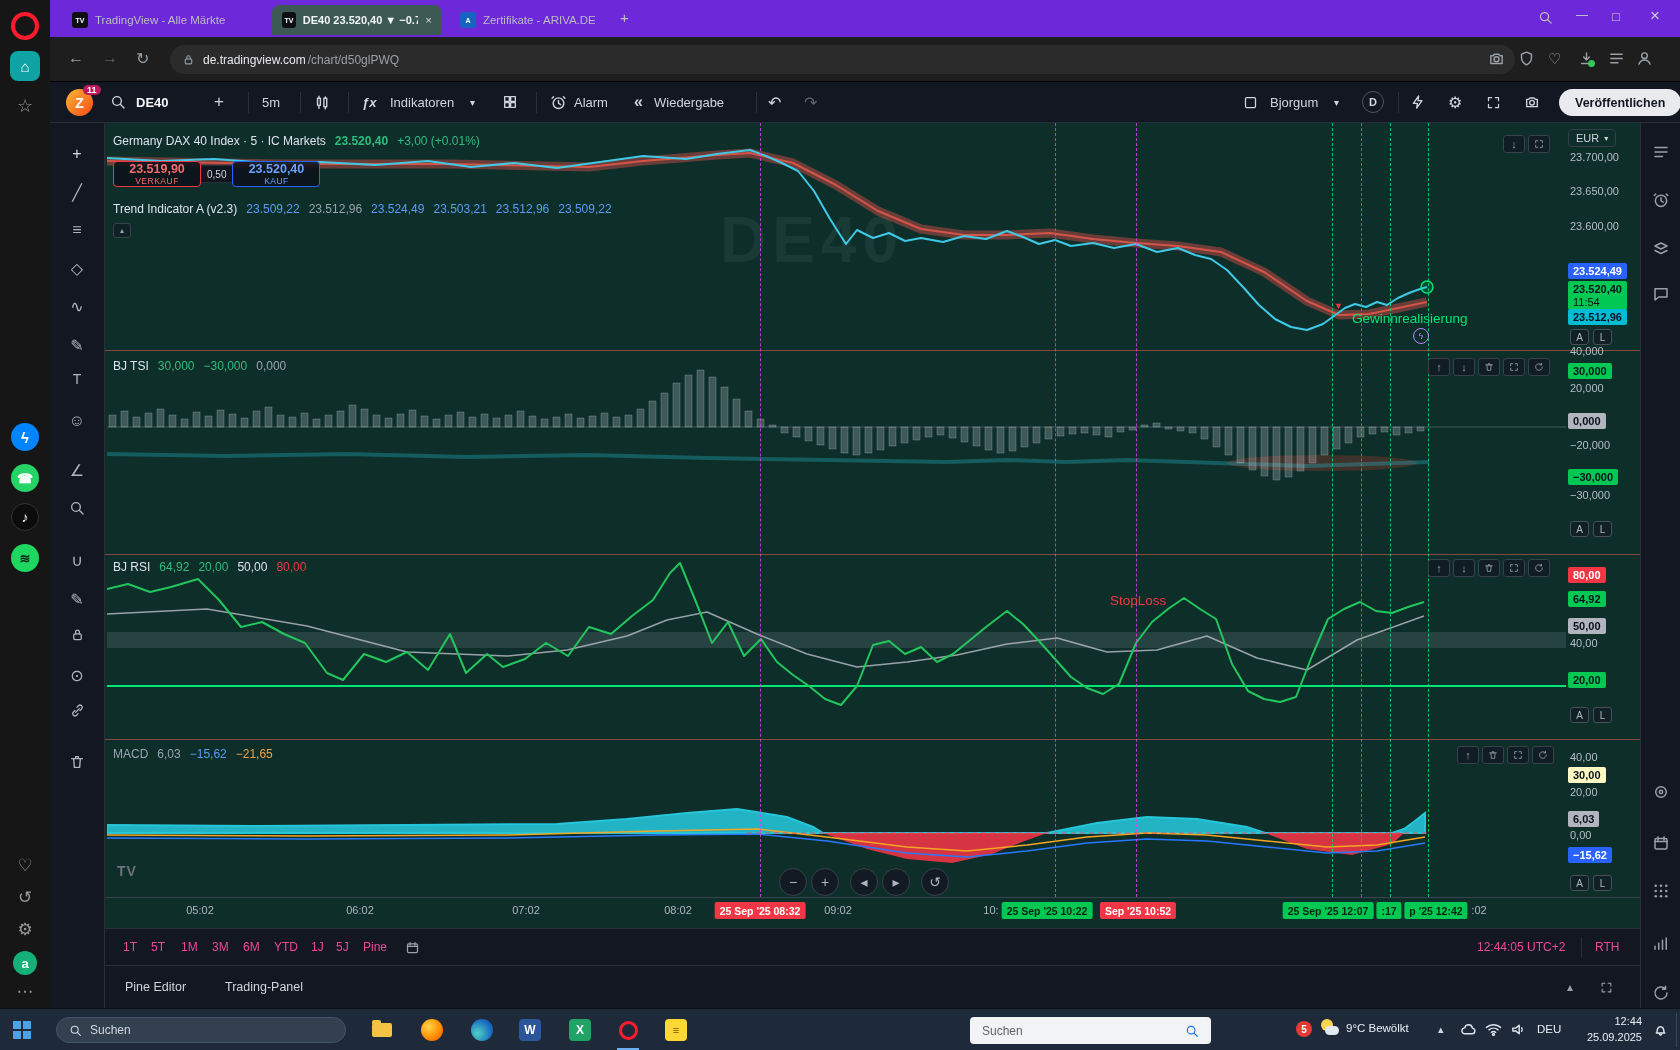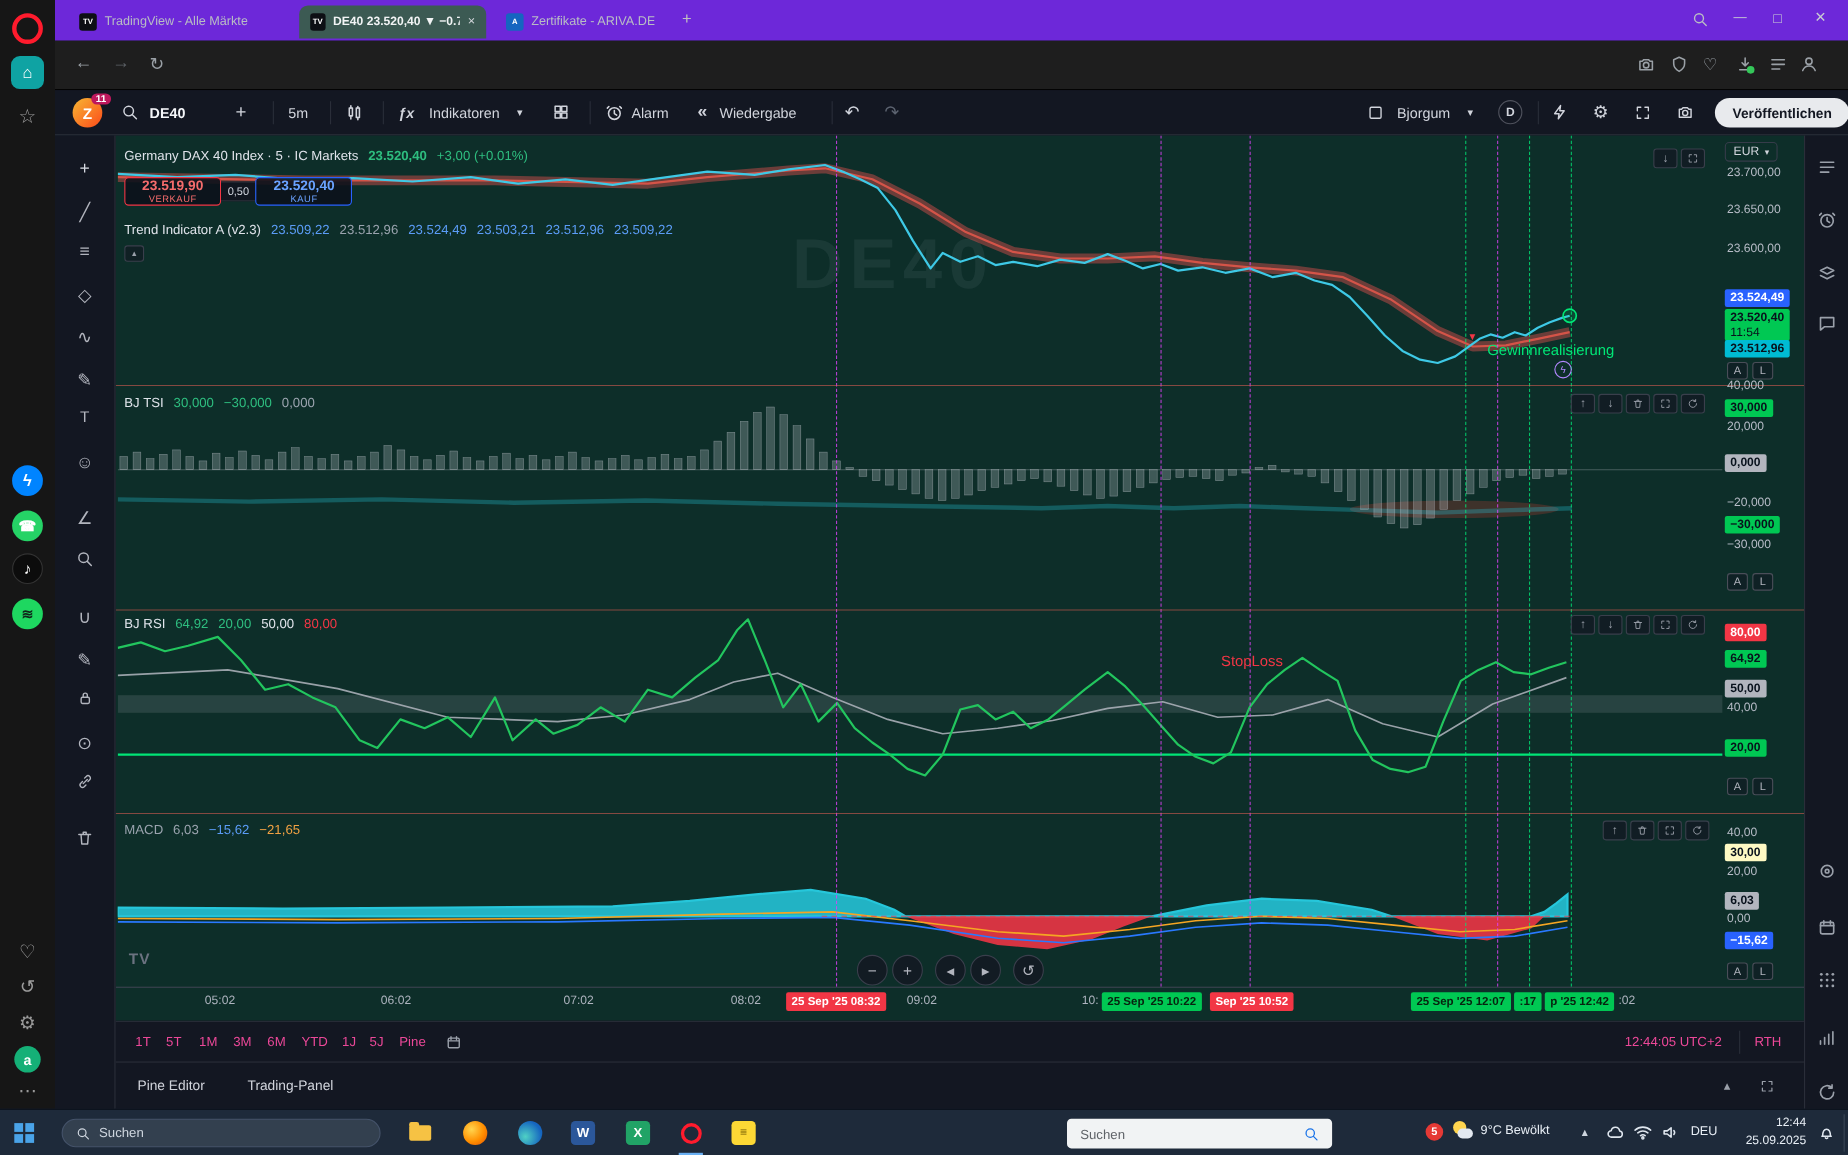--- a/index.html
+++ b/index.html
@@ -241,20 +241,27 @@
         </svg></div>
     <div class="ab" style="left:1526px;top:8px;color:#c9cdd3;font-size:12px">—</div>
     <div class="ab" style="left:1562px;top:9px;color:#c9cdd3;font-size:13px">□</div>
     <div class="ab" style="left:1600px;top:6px;color:#c9cdd3;font-size:17px">×</div>
   </div>
 
   <div class="ab abar">
     <div class="nav" style="left:18px">←</div>
     <div class="nav" style="left:52px;color:#5c6166">→</div>
     <div class="nav" style="left:86px">↻</div>
+    <div class="pill">
+      <svg class="ic" width="13" height="13" style="color:#9aa0a6">
+          <use href="#i-lock"></use>
+        </svg>
+      <span style="color:#e8eaed">de.tradingview.com</span>
+        <span style="color:#9aa0a6;margin-left:-6px">/chart/d50glPWQ</span>
+    </div>
     <div class="a-ic" style="left:1438px"><svg class="ic" width="17" height="17">
           <use href="#i-camera"></use>
         </svg></div>
     <div class="a-ic" style="left:1468px"><svg class="ic" width="17" height="17">
           <use href="#i-shield"></use>
         </svg></div>
     <div class="a-ic" style="left:1498px;font-size:15px"><span>♡</span></div>
     <div class="a-ic" style="left:1528px"><svg class="ic" width="17" height="17">
           <use href="#i-download"></use>
         </svg><span style="position:absolute;left:10px;top:10px;width:7px;height:7px;border-radius:50%;background:#34c759"></span></div>
@@ -680,21 +687,21 @@
     <div class="plabel" style="top:158px;background:#00c853;line-height:1.15"><span>23.520,40</span><br><span style="font-weight:400">11:54</span></div>
     <div class="plabel" style="top:186px;background:#00bcd4">23.512,96</div>
     <div class="al" style="top:206px">
         <b>A</b>
         <b>L</b>
       </div>
     <div class="tick" style="top:222px">40,000</div>
     <div class="plabel" style="top:240px;background:#00c853">30,000</div>
     <div class="tick" style="top:259px">20,000</div>
     <div class="plabel" style="top:290px;background:#b2b5be">0,000</div>
-    <div class="tick" style="top:328px">−20,000</div>
+    <div class="tick" style="top:316px">−20,000</div>
     <div class="plabel" style="top:346px;background:#00c853">−30,000</div>
     <div class="tick" style="top:366px">−30,000</div>
     <div class="al" style="top:398px">
         <b>A</b>
         <b>L</b>
       </div>
     <div class="plabel" style="top:444px;background:#f23645;color:#fff">80,00</div>
     <div class="plabel" style="top:468px;background:#00c853">64,92</div>
     <div class="plabel" style="top:495px;background:#b2b5be">50,00</div>
     <div class="tick" style="top:514px">40,00</div>

